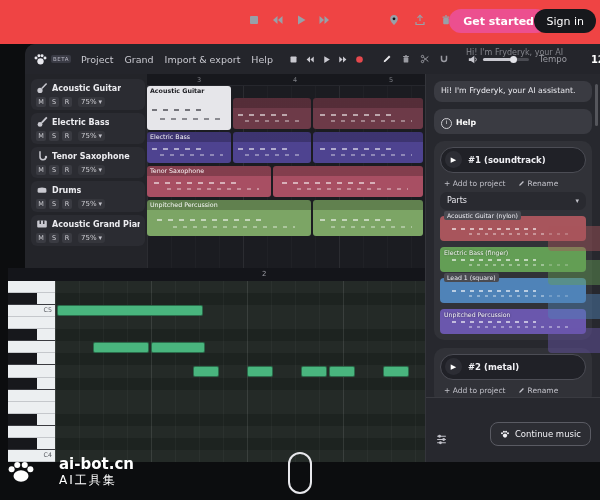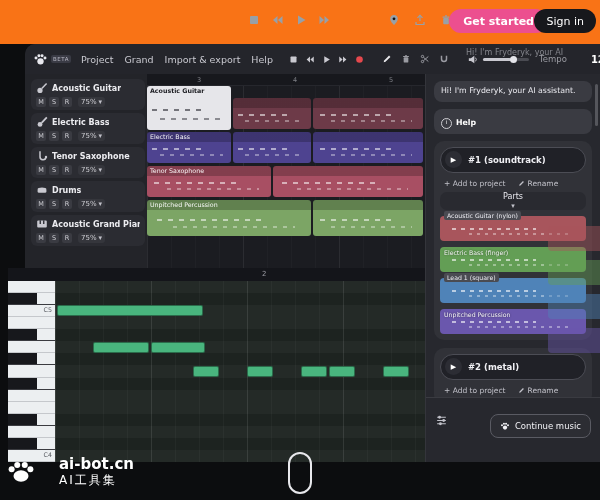--- a/index.html
+++ b/index.html
@@ -2,21 +2,21 @@
 <html style="--accent-pink: #ec4f8f; --record-red: #e5484d; --note-green: #49b57e; --clip-maroon: #6d3a48; --clip-purple: #4e4390; --clip-red: #a84f63; --clip-green: #7ca565;"><head>
 <meta charset="utf-8">
 <style>
   html,body{margin:0;padding:0;background:#000;}
   .stage{position:relative;width:600px;height:500px;overflow:hidden;
          background:#0c0d0f;font-family:"DejaVu Sans",sans-serif;color:#e8e8ec;}
   .abs{position:absolute;}
   svg{display:block;}
 
   
-  .topbar{left:0;top:0;width:600px;height:44px;background:#f97316;z-index:5;}
+  .topbar{left:0;top:0;width:600px;height:44px;background:#ef4444;z-index:5;}
   .mini-transport{left:248px;top:14px;display:flex;gap:11px;align-items:center;}
   .page-tools{left:388px;top:14px;display:flex;gap:14px;align-items:center;}
   .btn-get-started{right:52px;top:9px;height:24px;border-radius:13px;background:var(--accent-pink,#ec4f8f);
        color:#fff;font-size:11px;font-weight:600;display:flex;align-items:center;padding:0 14px;cursor:pointer;}
   .btn-signin{right:4px;top:9px;height:24px;border-radius:13px;background:#17181c;
        color:#fff;font-size:11px;display:flex;align-items:center;padding:0 12px;cursor:pointer;}
 
   .ghost-text{left:466px;top:48px;z-index:6;font-size:8px;color:#9b9ca3;opacity:.8;
        width:132px;white-space:nowrap;overflow:hidden;}
   .ghost-bar{left:548px;width:52px;height:25px;border-radius:4px 0 0 4px;z-index:6;opacity:.45;}
@@ -87,34 +87,34 @@
   .scroll-thumb{position:absolute;right:2px;top:10px;width:3px;height:42px;background:#55565c;border-radius:2px;cursor:pointer;}
   .card{background:#313238;border-radius:10px;padding:6px;margin-top:4px;}
   .play-pill{display:flex;align-items:center;gap:6px;background:#202127;border:1px solid #4c4d55;
        border-radius:13px;height:24px;padding:0 4px;cursor:pointer;}
   .play-btn{width:17px;height:17px;border-radius:50%;background:#2c2d34;display:flex;align-items:center;
        justify-content:center;font-size:7px;color:#fff;cursor:pointer;flex:0 0 auto;}
   .pill-title{font-size:8.5px;font-weight:600;color:#f0f0f4;white-space:nowrap;}
   .actions{display:flex;gap:12px;margin:6px 4px 4px;}
   .action{font-size:7.5px;color:#c2c2ca;display:flex;gap:3px;align-items:center;cursor:pointer;white-space:nowrap;}
   .parts-head{margin-top:2px;background:#292a30;border-radius:7px;height:18px;display:flex;
-       align-items:center;justify-content:space-between;padding:0 7px;cursor:pointer;flex-direction:column;}
+       align-items:center;justify-content:space-between;padding:0 7px;cursor:pointer;}
   .parts-head .ph-label{font-size:8px;color:#e8e8ee;}
   .chev{font-size:7px;color:#c2c2ca;}
   .part-row{position:relative;height:25px;border-radius:4px;margin-top:6px;cursor:pointer;}
   .part-row::before{content:"";position:absolute;left:8%;right:34%;top:48%;height:2px;
        background:repeating-linear-gradient(90deg,rgba(255,255,255,.6) 0 4px,transparent 4px 9px);}
   .part-row::after{content:"";position:absolute;left:20%;right:12%;top:70%;height:2px;opacity:.75;
        background:repeating-linear-gradient(90deg,rgba(255,255,255,.5) 0 3px,transparent 3px 8px);}
   .chip-label{position:absolute;top:-5px;left:4px;background:#4a4b52;color:#ececf2;font-size:6.2px;
        line-height:9px;padding:0 3px;border-radius:2px;white-space:nowrap;z-index:2;}
   .flat-label{position:absolute;top:2px;left:4px;color:rgba(255,255,255,.95);font-size:6.2px;
        text-shadow:0 0 2px rgba(0,0,0,.6);white-space:nowrap;z-index:2;}
   .panel-footer{position:absolute;left:0;right:0;bottom:0;height:32px;border-top:1px solid #3a3b41;
-       display:flex;align-items:flex-start;justify-content:space-between;padding:16px 9px;background:#27282e;}
+       display:flex;align-items:flex-end;justify-content:space-between;padding:16px 9px;background:#27282e;}
   .btn-continue{display:flex;gap:5px;align-items:center;background:#2c2d33;border:1px solid #5a5b63;
        border-radius:8px;height:22px;padding:0 9px;font-size:8.5px;color:#f2f2f6;cursor:pointer;}
 
   
   .piano-roll{left:8px;top:268px;width:417px;height:194px;background:#101114;z-index:4;}
   .pr-ruler{position:absolute;left:0;top:0;right:0;height:13px;background:#14151a;border-bottom:1px solid #23242a;}
   .pr-num{position:absolute;left:254px;top:2px;font-size:7px;color:#9a9aa2;}
   .keys{position:absolute;left:0;top:13px;width:47px;bottom:0;display:grid;grid-auto-rows:1fr;}
   .key{position:relative;border-bottom:1px solid #c5c8cc;background:#eceff1;}
   .key.sharp{background:linear-gradient(90deg,#17181c 0 62%,#eceff1 62%);border-bottom:1px solid #3a3b40;}

